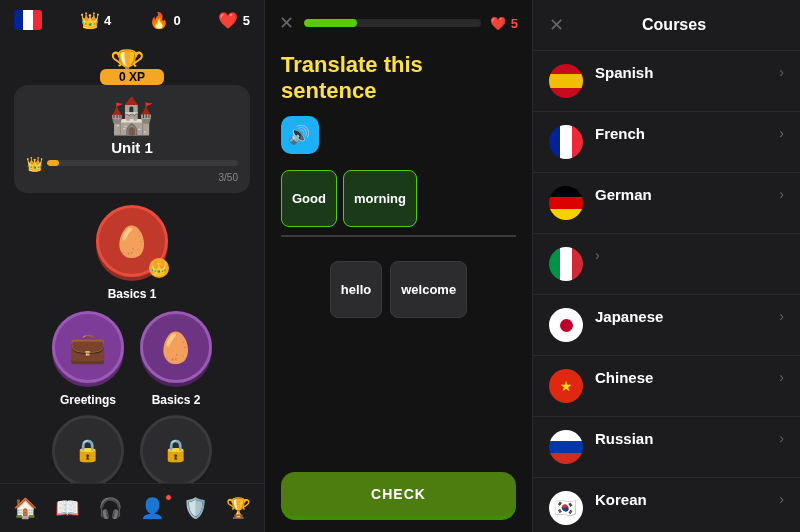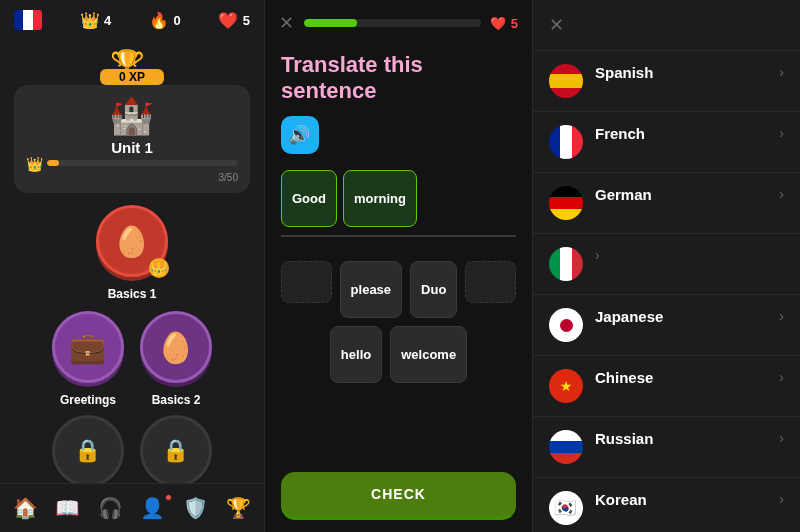--- a/index.html
+++ b/index.html
@@ -237,21 +237,21 @@
     .hearts {
       display: flex;
       align-items: center;
       gap: 4px;
       color: #ff4b4b;
       font-size: 13px;
       font-weight: 700;
     }
 
     .translate-title {
-      color: #f9a8d4;
+      color: #fde047;
       font-size: 22px;
       font-weight: 800;
       padding: 10px 16px 12px;
     }
 
     .audio-phrase {
       display: flex;
       align-items: center;
       gap: 10px;
       padding: 0 16px 16px;
@@ -634,37 +634,32 @@
     <div class="audio-btn">🔊</div>
   </div>
 
   <div class="word-slots">
     <div class="word-chip selected">Good</div>
     <div class="word-chip selected">morning</div>
   </div>
 
   <div class="answer-area">
     <div class="answer-row">
-      <div class="word-chip empty"></div>
-      <div class="word-chip">please</div>
-      <div class="word-chip">Duo</div>
-      <div class="word-chip empty"></div>
-    </div>
-    <div class="answer-row">
       <div class="word-chip">hello</div>
       <div class="word-chip">welcome</div>
     </div>
   </div>
 
   <button class="check-btn">CHECK</button>
 </div>
 
 <div class="panel-courses">
   <div class="courses-header">
     <div class="courses-close">✕</div>
+    <div class="courses-title">Courses</div>
   </div>
 
   <div class="courses-list scrollbar-hidden">
 
     <div class="course-item">
       <div class="flag-circle flag-es"></div>
       <div class="course-name">Spanish</div>
       <div class="course-chevron">›</div>
     </div>
 

